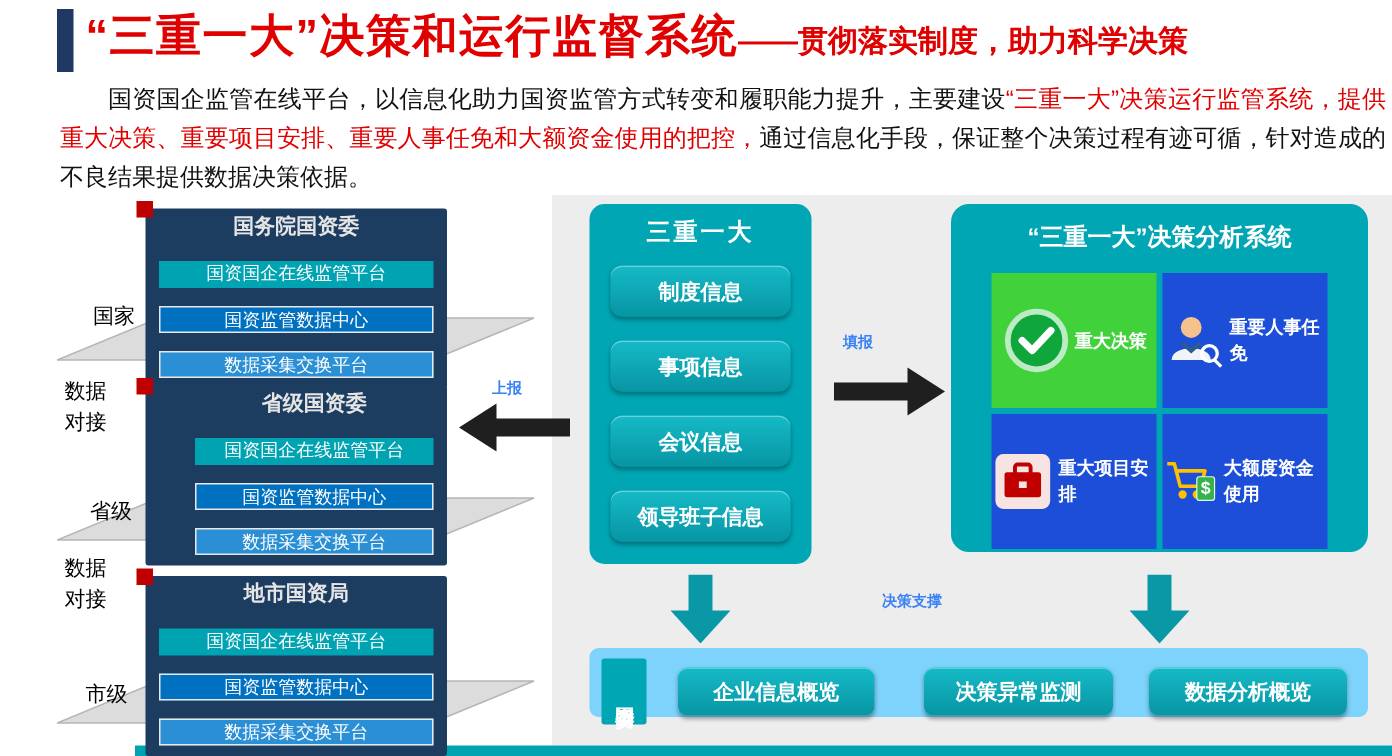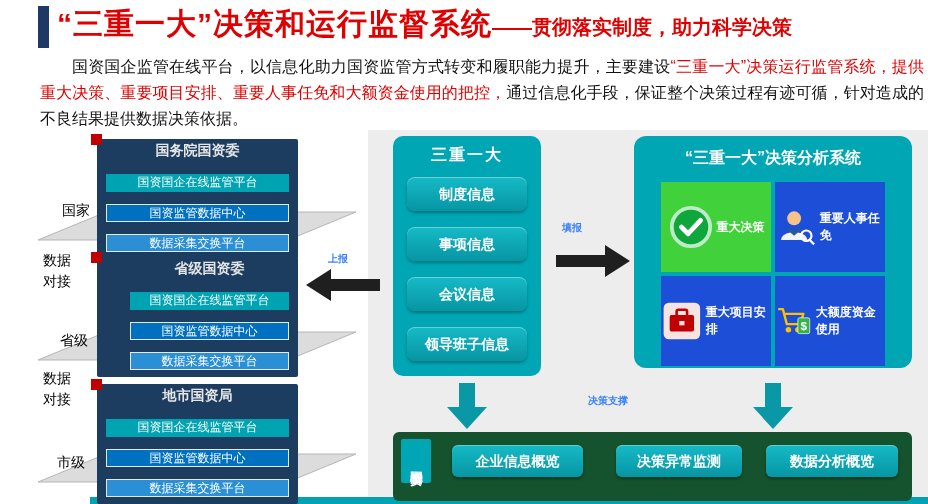--- a/index.html
+++ b/index.html
@@ -43,21 +43,21 @@
 
   .ana-panel { left:634px; top:136px; width:278px; height:232px; background:#00a6b4; border-radius:12px; }
   .ana-title { margin-top:12px; text-align:center; color:#fff; font-weight:bold; font-size:16px; }
   .tiles { position:absolute; left:27px; top:46px; width:224px; height:184px;
            display:grid; grid-template-columns:1fr 1fr; grid-template-rows:1fr 1fr; gap:4px; }
   .tile { display:flex; align-items:center; justify-content:center; gap:3px; }
   .tile-green { background:#41d13b; }
   .tile-blue  { background:#1d4ed8; }
   .tile-label { color:#fff; font-size:12px; font-weight:bold; }
 
-  .bottom-bar { left:393px; top:432px; width:519px; height:69px; background:#14532d; border-radius:6px; }
+  .bottom-bar { left:393px; top:432px; width:519px; height:46px; background:#7dd3fc; border-radius:6px; }
   .bar-label { position:absolute; left:8px; top:7px; width:30px; height:44px; background:#00a6b4;
                color:#fff; font-weight:bold; font-size:13px; writing-mode:vertical-rl; text-orientation:upright;
                display:flex; align-items:center; justify-content:center; border-radius:2px; }
   .bar-btn { position:absolute; top:13px; height:32px;
              background:linear-gradient(180deg,#16bac7,#0795a3); border-radius:6px;
              color:#fff; font-size:14px; font-weight:bold; text-align:center; line-height:32px;
              box-shadow:0 2px 3px rgba(0,0,0,.35), inset 0 1px 0 rgba(255,255,255,.3); }
 </style>
 </head>
 <body>

